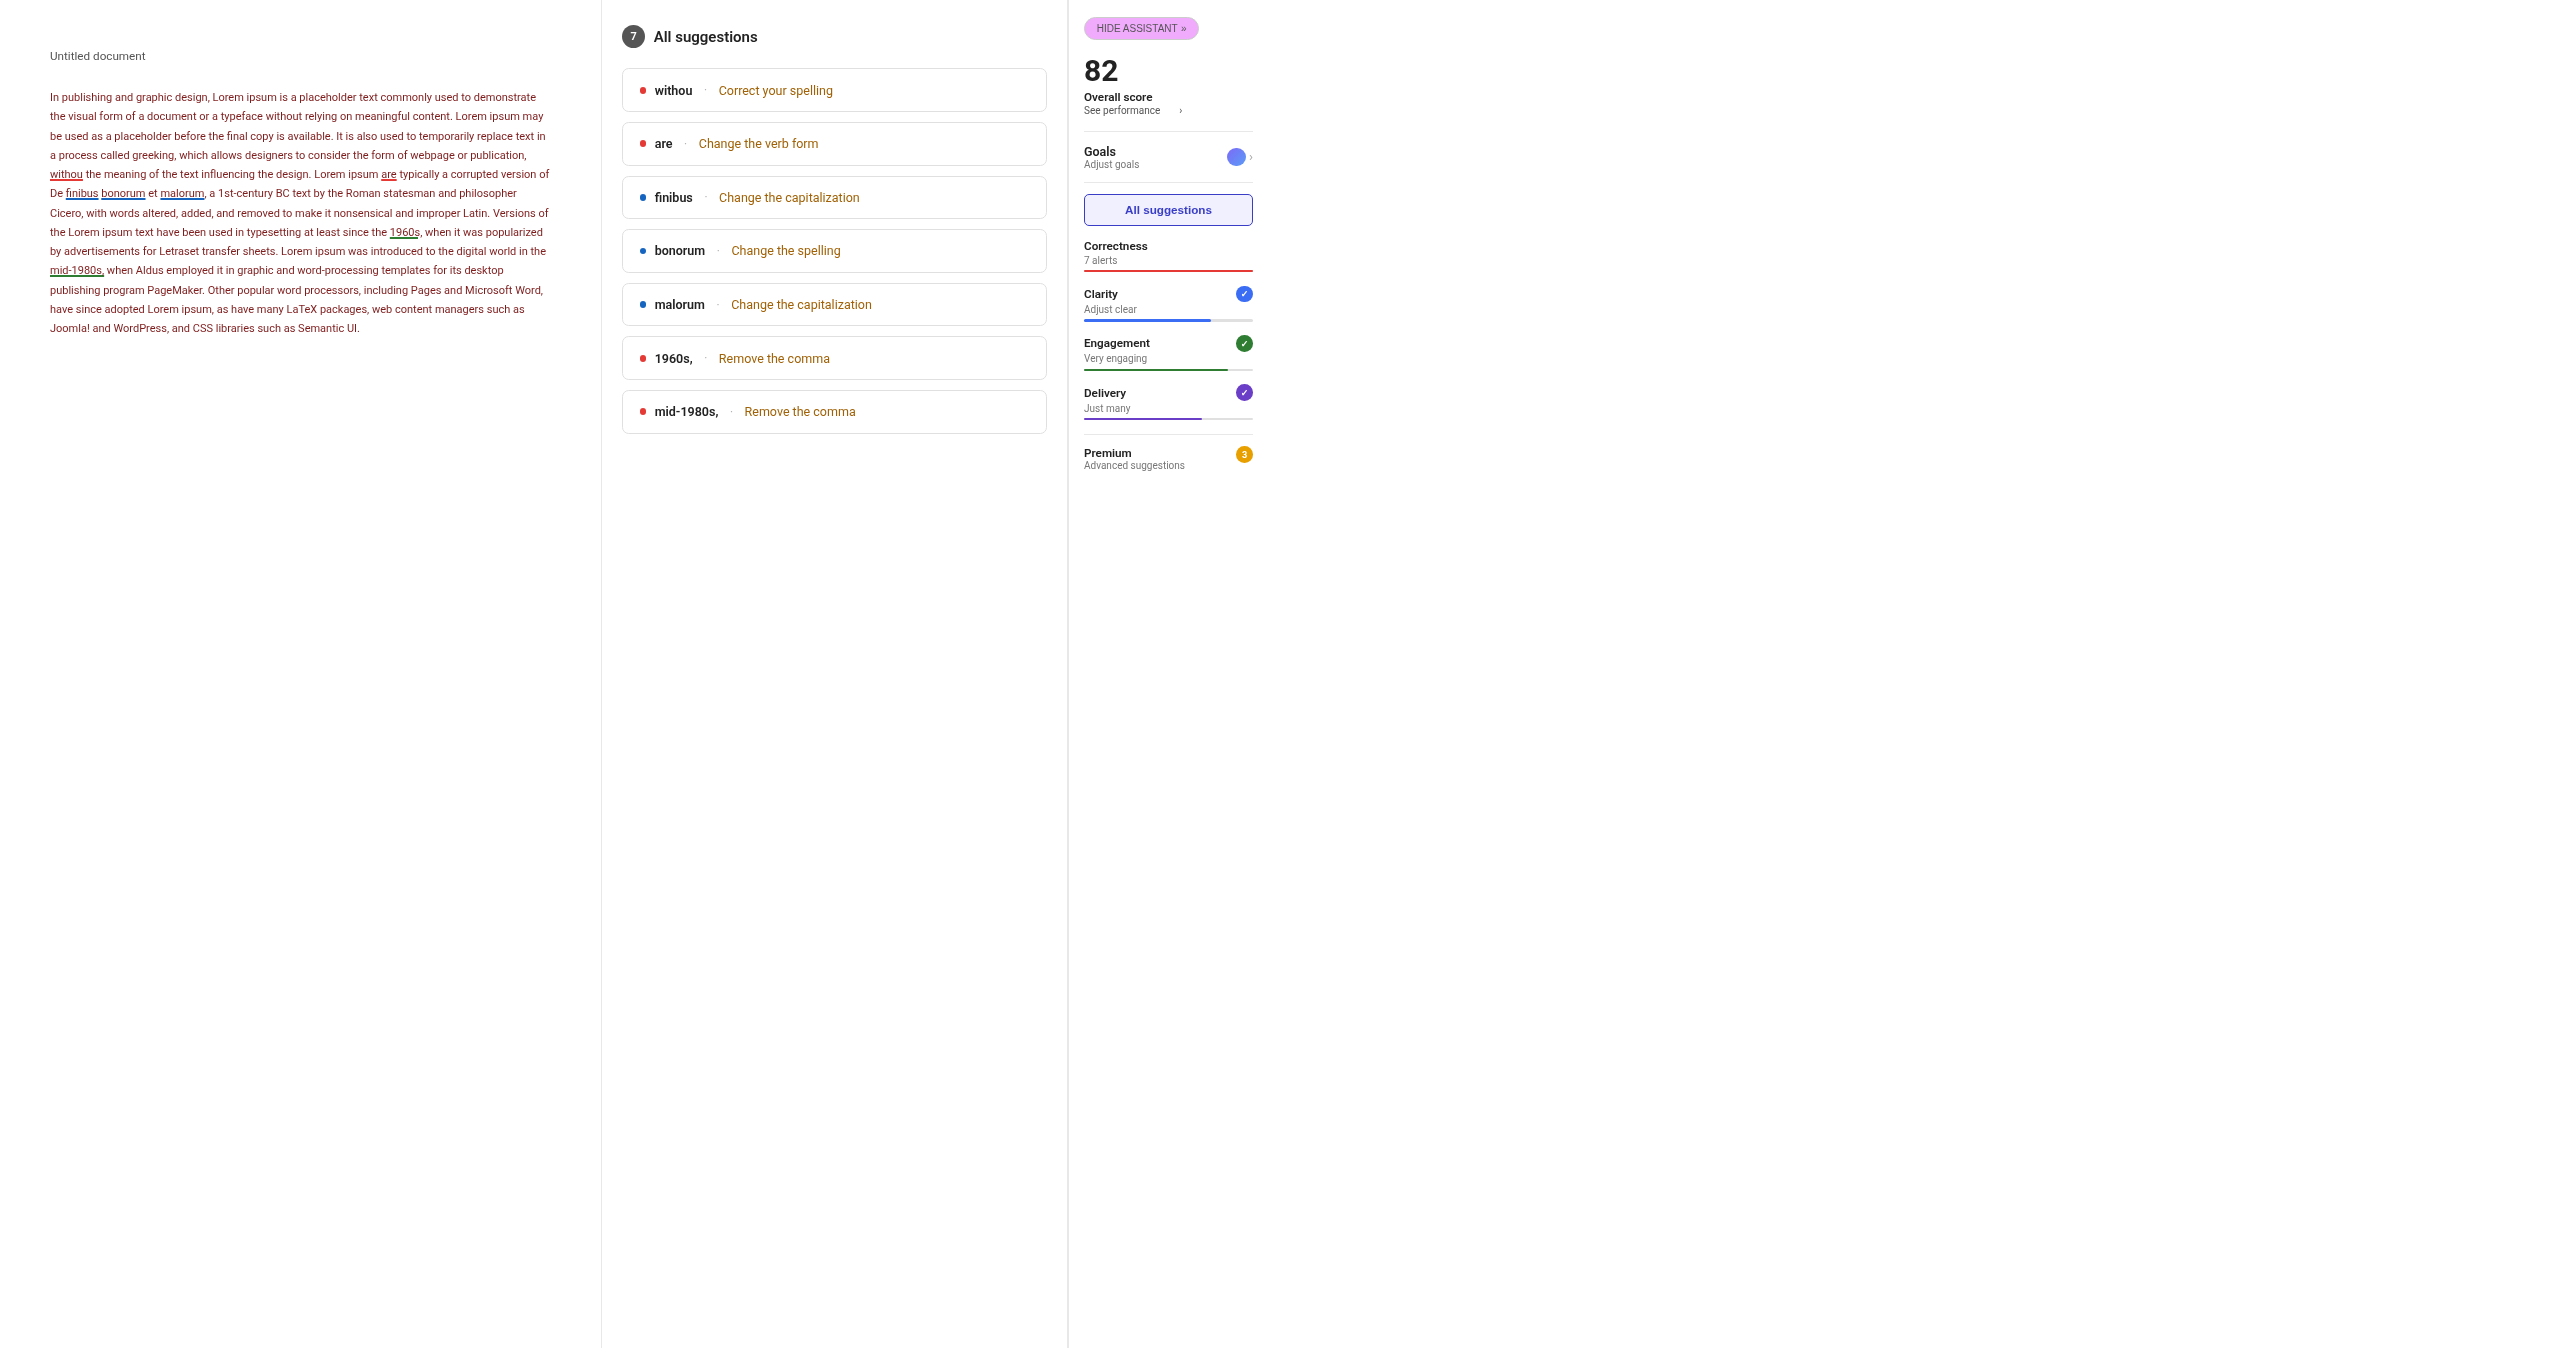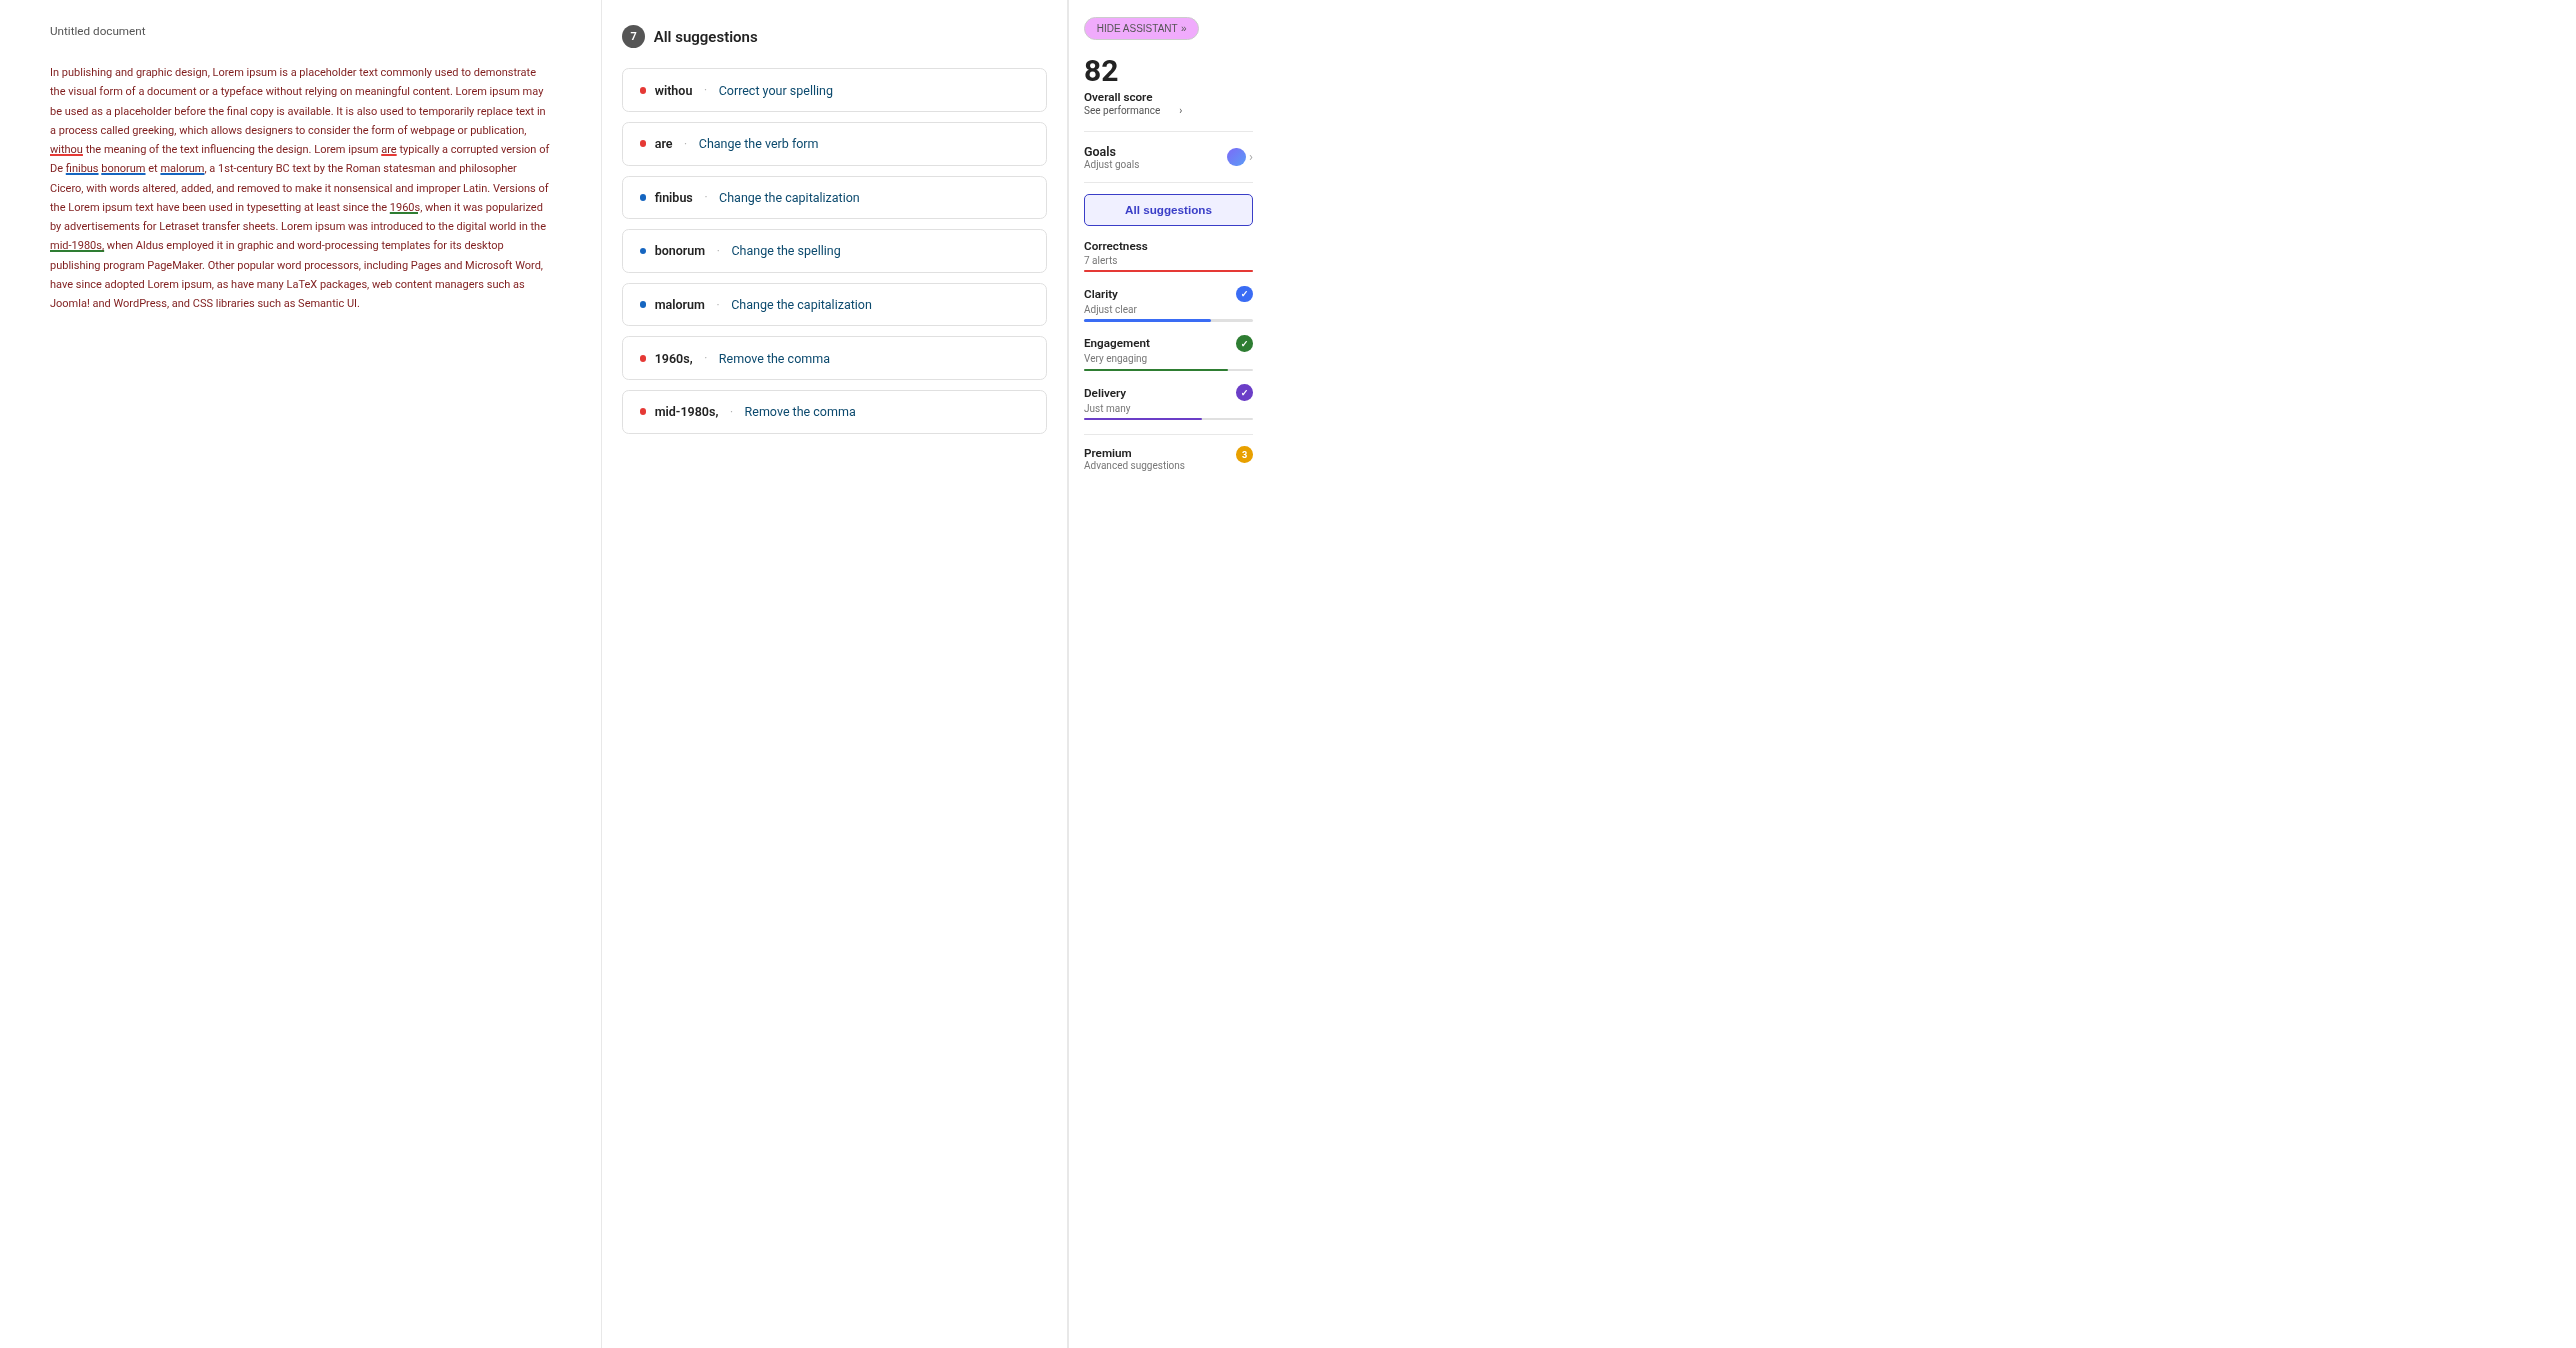--- a/index.html
+++ b/index.html
@@ -7,21 +7,21 @@
       font-family: -apple-system, BlinkMacSystemFont, 'Segoe UI', Roboto, sans-serif;
       background: #fff;
       display: flex;
       height: 100vh;
       overflow: hidden;
     }
 
     
     .doc-area {
       flex: 1;
-      padding: 24px 50px;
+      padding: 49px 50px;
       overflow-y: auto;
       max-width: 601px;
     }
     .doc-title {
       font-size: 11.7px;
       color: #555;
       margin-bottom: 25px;
     }
     .doc-content {
       font-size: 11px;
@@ -99,21 +99,21 @@
       font-weight: 600;
       color: #222;
       font-size: 12.5px;
     }
     .suggestion-sep {
       color: #aaa;
       font-size: 11.7px;
       margin: 0 3.3px;
     }
     .suggestion-action {
-      color: #0c4a6e;
+      color: #a16207;
       font-size: 12.5px;
     }
 
     
     .score-panel {
       width: 200px;
       padding: 16.7px 15px;
       background: #fff;
       overflow-y: auto;
       border-left: 0.8px solid #e8e8e8;

